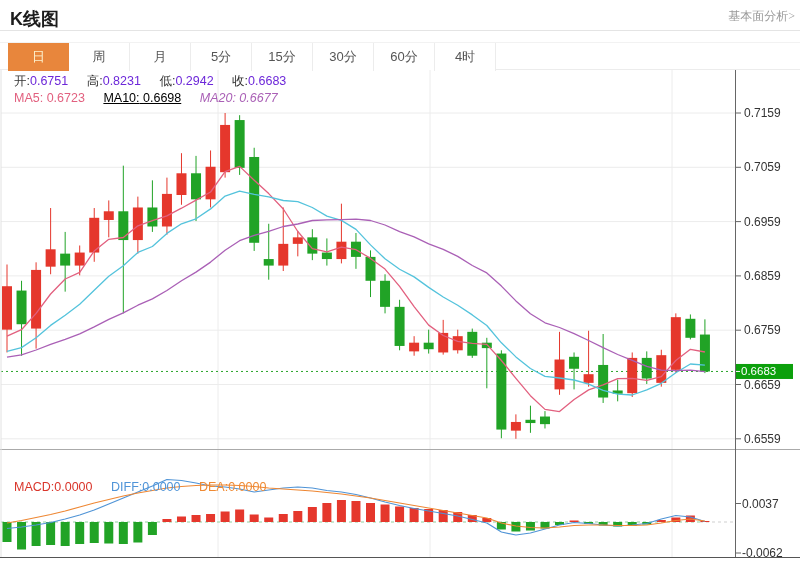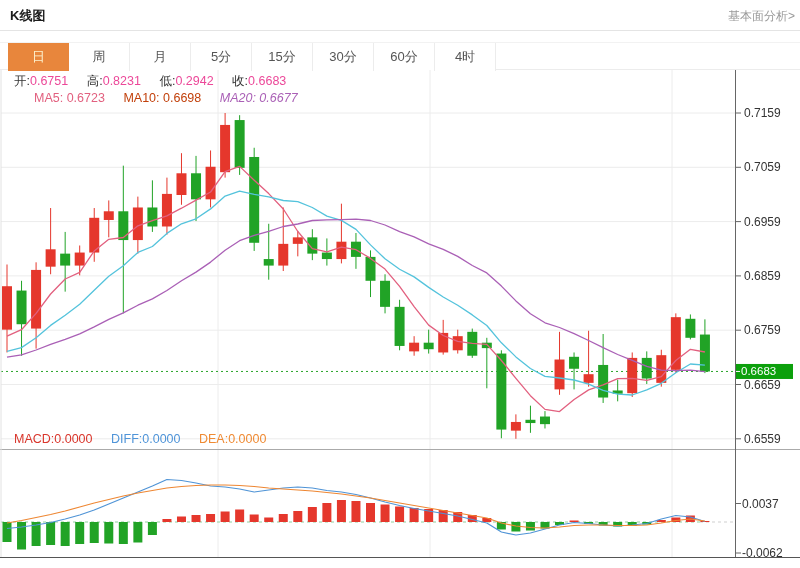--- a/index.html
+++ b/index.html
@@ -1,37 +1,37 @@
 <!DOCTYPE html>
 <html><head>
 <meta charset="utf-8">
 <style>
   html,body{margin:0;padding:0;background:#fff;}
   body{width:800px;height:568px;position:relative;overflow:hidden;
        font-family:"Liberation Sans","DejaVu Sans",sans-serif;}
-  .title{position:absolute;top:7px;left:10px;font-size:13px;font-weight:bold;color:#1c1c1c;}
-  .flink{position:absolute;top:8px;right:5px;font-size:12px;color:#999;cursor:pointer;text-decoration:none;}
+  .title{position:absolute;top:7px;left:10px;font-size:18px;font-weight:bold;color:#1c1c1c;}
+  .flink{position:absolute;top:8px;right:5px;font-size:12px;color:#999;cursor:pointer;text-decoration:none;font-family:Liberation Serif, serif;}
   .hdiv{position:absolute;top:30px;left:0;width:800px;height:1px;background:#e4e4e4;}
   .tabbar{position:absolute;top:42px;left:0;width:800px;height:28px;display:flex;
           padding-left:8px;box-sizing:border-box;border-top:1px solid #f2f2f2;
           border-bottom:1px solid #ececec;background:#fff;}
   .tab{width:61px;height:28px;line-height:28px;text-align:center;font-size:13px;color:#555;
        border-right:1px solid #ececec;cursor:pointer;background:#fff;box-sizing:border-box;}
   .tab:first-child{border-left:1px solid #ececec;}
   .tab.active{background:#e8863c;color:#fdf3d0;border-color:#e8863c;}
   #chartsvg{position:absolute;top:70px;left:0;}
   .legend{position:absolute;left:14px;font-size:12.5px;white-space:nowrap;}
   .legend1{top:73px;}
   .legend2{top:91px;}
-  .legend3{top:432px;}
+  .legend3{top:480px;}
   .legend .grp{margin-right:15px;}
   .lbl-dark{color:#333;}
-  .val-green{color:#ec4899;}
-  .ma5{color:#e2607f;margin-left:20px;}
-  .ma10{color:#c2410c;}
+  .val-green{color:#6d28d9;}
+  .ma5{color:#e2607f;}
+  .ma10{color:#000000;text-decoration:underline;}
   .ma20{color:#aa60b6;font-style:italic;}
   .macd-r{color:#d9352b;}
   .diff-b{color:#4f94d8;}
   .dea-o{color:#ef8a33;}
 </style>
 </head>
 <body>
 
 <div class="title">K线图</div>
 <a class="flink">基本面分析&gt;</a>

